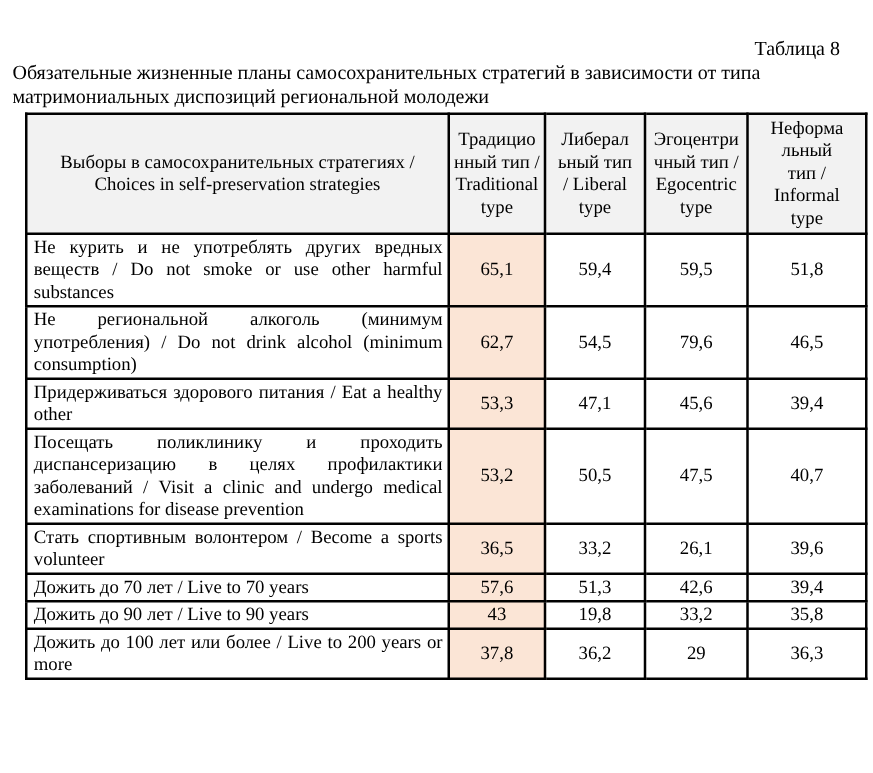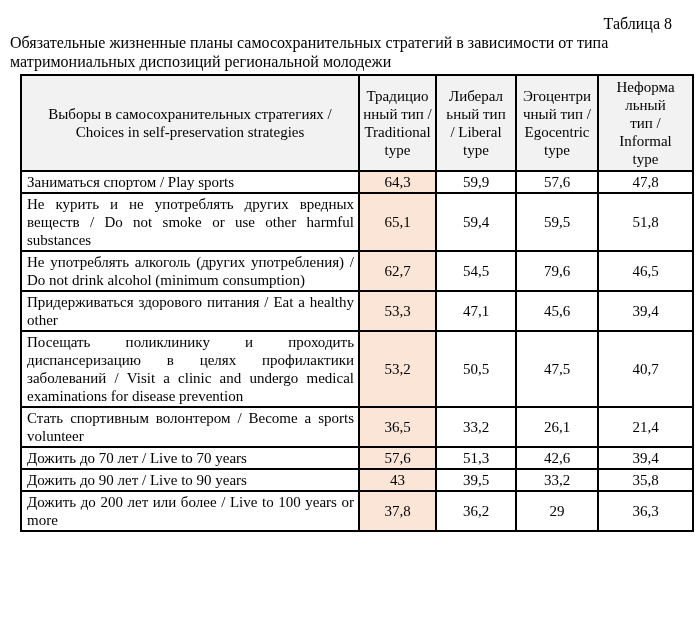--- a/index.html
+++ b/index.html
@@ -5,21 +5,21 @@
   html, body {
     margin: 0;
     padding: 0;
     width: 698px;
     height: 618px;
     background: #ffffff;
     color: #000000;
     font-family: "Liberation Serif", "DejaVu Serif", serif;
     overflow: hidden;
   }
-  .page { padding-top: 14px; }
+  .page { padding-top: 30px; }
   .caption {
     font-size: 16px;
     line-height: 19px;
   }
   .right  { text-align: right; padding-right: 26px; }
   .center { text-align: left; padding: 0 10px; }
   .pre    { white-space: pre-line; }
 
   table {
     border-collapse: collapse;
@@ -84,35 +84,28 @@
 type</th>
         <th class="pre">Неформа
 льный
 тип /
 Informal
 type</th>
       </tr>
     </thead>
     <tbody id="table-body">
         <tr>
-          <td class="label">Заниматься спортом / Play sports</td>
-          <td class="val hl">64,3</td>
-          <td class="val">59,9</td>
-          <td class="val">57,6</td>
-          <td class="val">47,8</td>
-        </tr>
-        <tr>
           <td class="label">Не курить и не употреблять других вредных веществ / Do not smoke or use other harmful substances</td>
           <td class="val hl">65,1</td>
           <td class="val">59,4</td>
           <td class="val">59,5</td>
           <td class="val">51,8</td>
         </tr>
         <tr>
-          <td class="label">Не употреблять алкоголь (других употребления) / Do not drink alcohol (minimum consumption)</td>
+          <td class="label">Не региональной алкоголь (минимум употребления) / Do not drink alcohol (minimum consumption)</td>
           <td class="val hl">62,7</td>
           <td class="val">54,5</td>
           <td class="val">79,6</td>
           <td class="val">46,5</td>
         </tr>
         <tr>
           <td class="label">Придерживаться здорового питания / Eat a healthy other</td>
           <td class="val hl">53,3</td>
           <td class="val">47,1</td>
           <td class="val">45,6</td>
@@ -123,38 +116,38 @@
           <td class="val hl">53,2</td>
           <td class="val">50,5</td>
           <td class="val">47,5</td>
           <td class="val">40,7</td>
         </tr>
         <tr>
           <td class="label">Стать спортивным волонтером / Become a sports volunteer</td>
           <td class="val hl">36,5</td>
           <td class="val">33,2</td>
           <td class="val">26,1</td>
-          <td class="val">21,4</td>
+          <td class="val">39,6</td>
         </tr>
         <tr>
           <td class="label">Дожить до 70 лет / Live to 70 years</td>
           <td class="val hl">57,6</td>
           <td class="val">51,3</td>
           <td class="val">42,6</td>
           <td class="val">39,4</td>
         </tr>
         <tr>
           <td class="label">Дожить до 90 лет / Live to 90 years</td>
           <td class="val hl">43</td>
-          <td class="val">39,5</td>
+          <td class="val">19,8</td>
           <td class="val">33,2</td>
           <td class="val">35,8</td>
         </tr>
         <tr>
-          <td class="label">Дожить до 200 лет или более / Live to 100 years or more</td>
+          <td class="label">Дожить до 100 лет или более / Live to 200 years or more</td>
           <td class="val hl">37,8</td>
           <td class="val">36,2</td>
           <td class="val">29</td>
           <td class="val">36,3</td>
         </tr>
       </tbody>
   </table>
 </div>
 
 </body></html>

